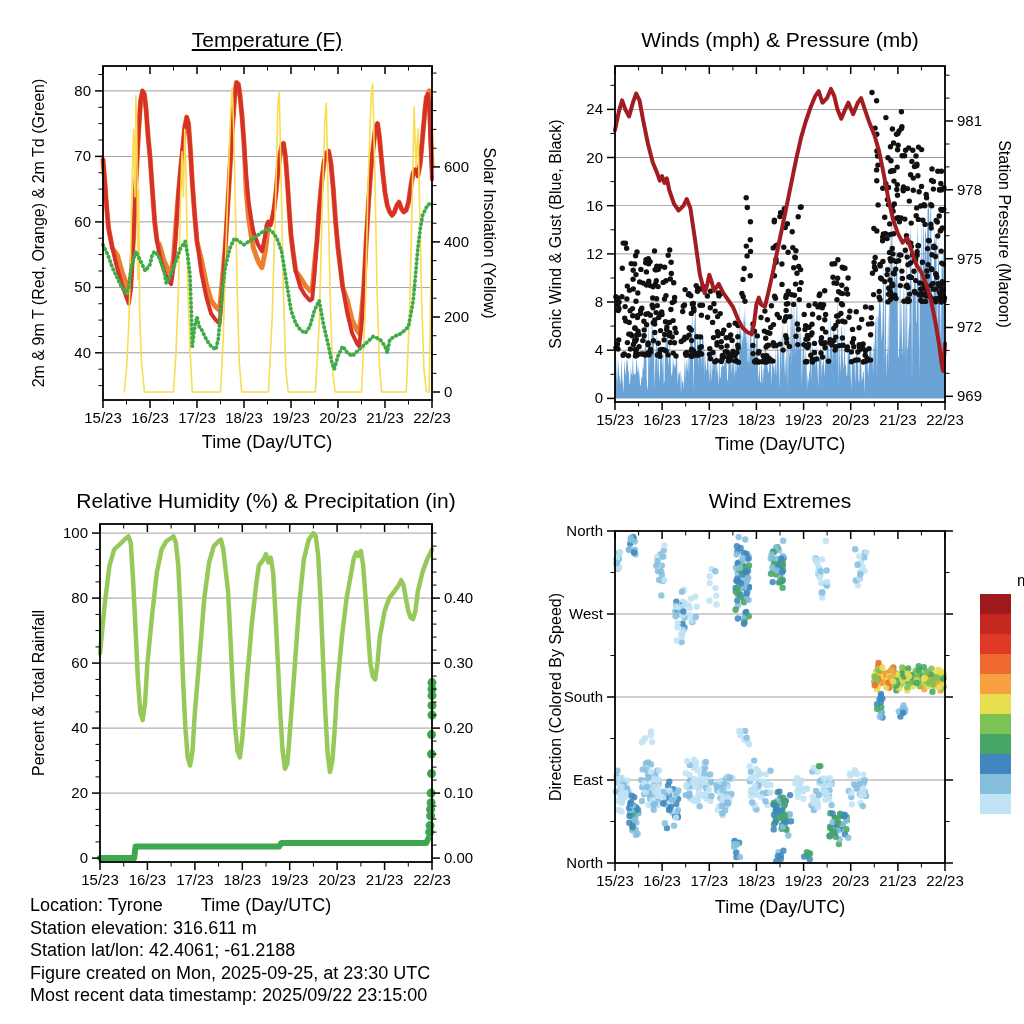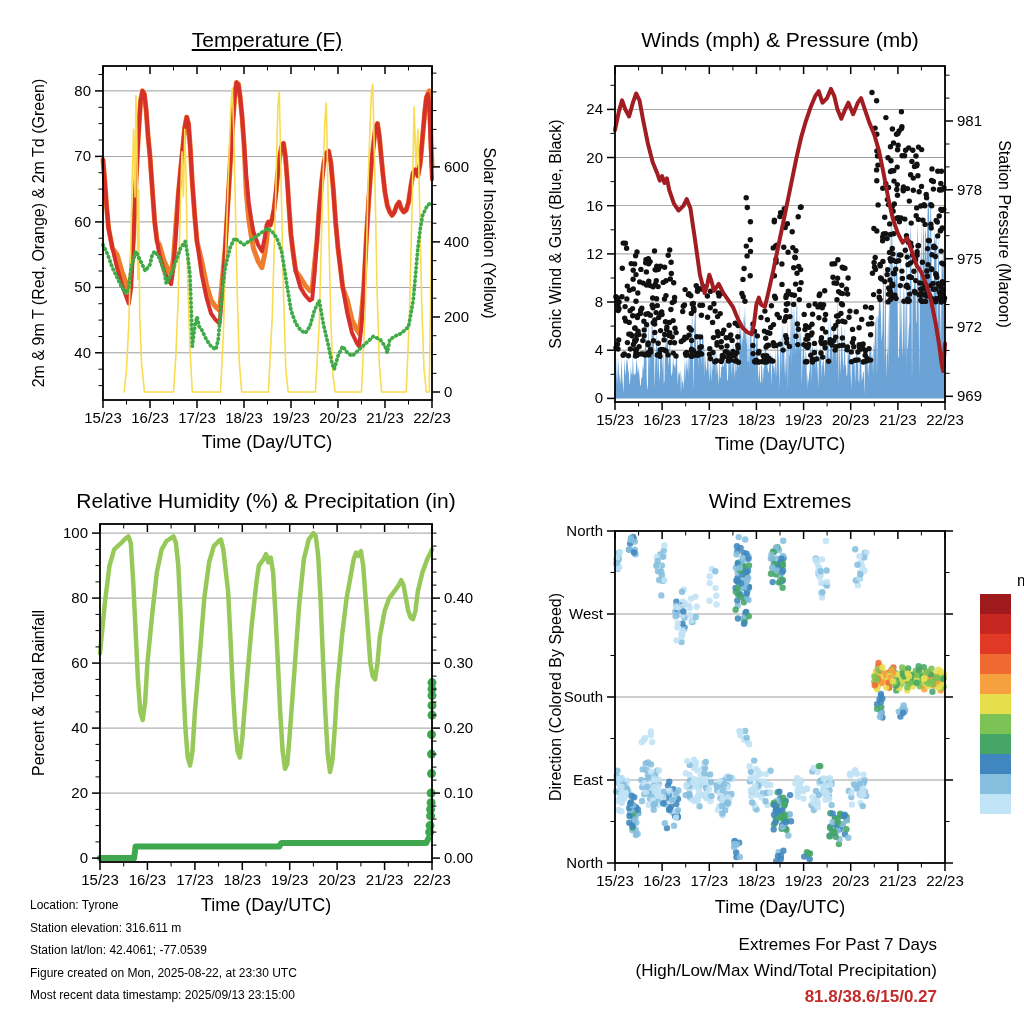--- a/index.html
+++ b/index.html
@@ -14,21 +14,21 @@
   #t1{left:267px;top:40px;text-decoration:underline;} #t2{left:780px;top:40px;} #t3{left:266px;top:501px;} #t4{left:780px;top:501px;}
   #xl1{left:267px;top:442px;} #xl2{left:780px;top:444px;} #xl3{left:266px;top:905px;} #xl4{left:780px;top:907px;}
   #yl1{left:39px;top:233px;} #yr1{left:489px;top:233px;}
   #yl2{left:556px;top:234px;} #yr2{left:1004px;top:234px;}
   #yl3{left:39px;top:693px;} #yl4{left:556px;top:697px;}
   #legend{position:absolute;left:952px;top:572px;width:70px;margin-left:28px;}
   #legend .ltitle{text-align:right;font-size:16px;margin-bottom:4px;padding-right:2px;}
   .lrow{display:flex;align-items:center;height:20px;}
   .lswatch{width:31px;height:20px;flex:none;}
   .llabel{flex:1;text-align:right;font-size:15px;line-height:20px;}
-  #footerL{position:absolute;left:30px;top:894px;font-size:12px;line-height:22.5px;white-space:nowrap;}
+  #footerL{position:absolute;left:30px;top:894px;font-size:18px;line-height:22.5px;white-space:nowrap;}
   #footerR{position:absolute;right:87px;top:932px;font-size:17px;line-height:26px;text-align:right;white-space:nowrap;}
   #footerR .vals{font-weight:bold;}
 </style>
 </head>
 <body>
 
 <div id="stage">
   <svg id="plots" viewBox="0 0 1024 1024">
       <line x1="103" x2="432" y1="352.8" y2="352.8" stroke="#000" stroke-width="0.6" opacity="0.65"></line>
       <line x1="103" x2="432" y1="287.4" y2="287.4" stroke="#000" stroke-width="0.6" opacity="0.65"></line>
@@ -2225,23 +2225,18 @@
         <div class="lrow">
           <span class="lswatch" style="background: rgb(192, 227, 245);"></span>
           <span class="llabel">0</span>
         </div>
       </div>
   </div>
 
   <div id="footerL">
     <div>Location: Tyrone</div>
     <div>Station elevation: 316.611 m</div>
-    <div>Station lat/lon: 42.4061; -77.0539</div>
-    <div>Figure created on Mon, 2025-08-22, at 23:30 UTC</div>
-    <div>Most recent data timestamp: 2025/09/13 23:15:00</div>
+    <div>Station lat/lon: 42.4061; -61.2188</div>
+    <div>Figure created on Mon, 2025-09-25, at 23:30 UTC</div>
+    <div>Most recent data timestamp: 2025/09/22 23:15:00</div>
   </div>
 
-  <div id="footerR">
-    <div>Extremes For Past 7 Days</div>
-    <div>(High/Low/Max Wind/Total Precipitation)</div>
-    <div class="vals" id="extreme-vals" style="color: rgb(195, 43, 43);">81.8/38.6/15/0.27</div>
-  </div>
 </div>
 
 </body></html>

